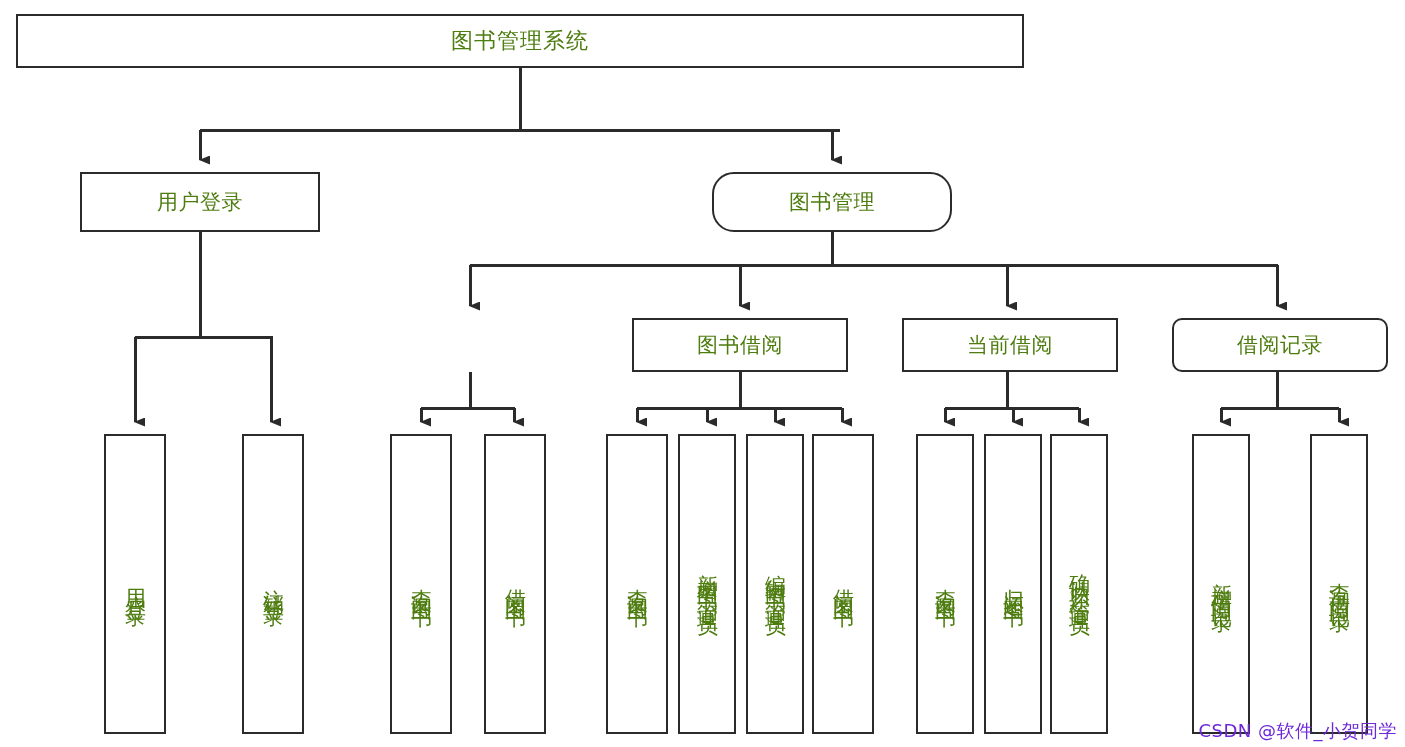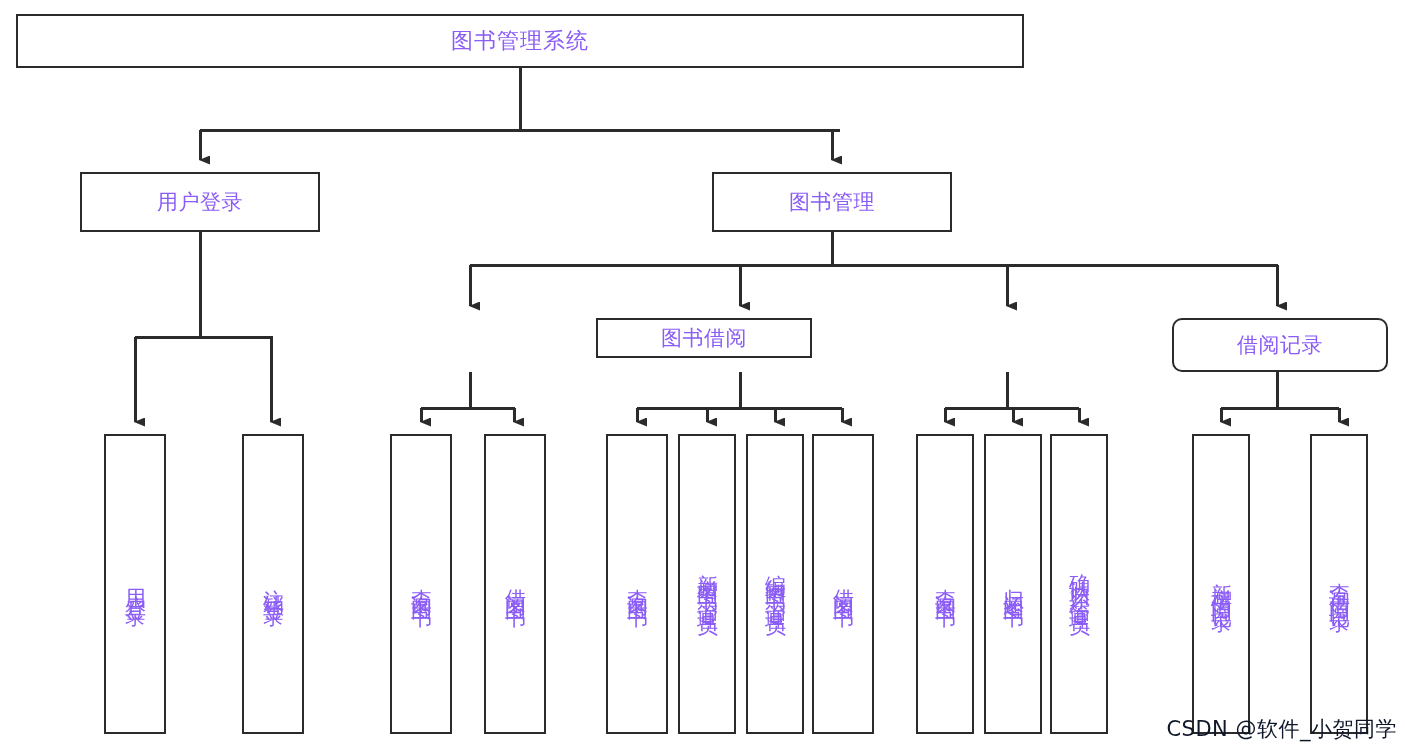--- a/index.html
+++ b/index.html
@@ -29,21 +29,21 @@
     position: absolute;
     box-sizing: border-box;
     background: #ffffff;
     border: 2px solid #2b2b2b;
     display: flex;
     align-items: center;
     justify-content: center;
     z-index: 2;
   }
   .node-label {
-    color: #8b5cf6;
+    color: #4d7c0f;
     line-height: 1.08;
     text-align: right;
     white-space: pre;
   }
   .node.h .node-label {
     font-size: 21px;
     letter-spacing: 0.5px;
   }
   .node.root .node-label {
     font-size: 22px;
@@ -58,22 +58,22 @@
     text-orientation: upright;
     font-size: 21px;
     letter-spacing: 6px;
     line-height: 1;
     white-space: nowrap;
   }
   #watermark {
     position: absolute;
     right: 8px;
     bottom: 4px;
-    font-size: 21px;
-    color: #0f172a;
+    font-size: 18px;
+    color: #6d28d9;
     letter-spacing: 0.5px;
     z-index: 3;
     pointer-events: none;
     font-family: "DejaVu Sans", "Liberation Sans", sans-serif;
   }
 </style>
 </head>
 <body>
 
 <div id="diagram-root">
@@ -129,26 +129,29 @@
     </g>
   </svg>
 
   <div class="node root h" style="left:16px; top:14px; width:1008px; height:54px;">
     <span class="node-label">图书管理系统</span>
   </div>
 
   <div class="node h" style="left:80px; top:172px; width:240px; height:60px;">
     <span class="node-label">用户登录</span>
   </div>
-  <div class="node h" style="left:712px; top:172px; width:240px; height:60px;">
+  <div class="node h" style="left:712px; top:172px; width:240px; height:60px;border-radius:22px;">
     <span class="node-label">图书管理</span>
   </div>
 
-  <div class="node h" style="left:596px; top:318px; width:216px; height:40px;">
+  <div class="node h" style="left:632px; top:318px; width:216px; height:54px;">
     <span class="node-label">图书借阅</span>
+  </div>
+  <div class="node h" style="left:902px; top:318px; width:216px; height:54px;">
+    <span class="node-label">当前借阅</span>
   </div>
   <div class="node h" style="left:1172px; top:318px; width:216px; height:54px;border-radius:10px;">
     <span class="node-label">借阅记录</span>
   </div>
 
   <div class="node v" style="left:104px; top:434px; width:62px; height:300px;">
     <span class="node-label">用户登录</span>
   </div>
   <div class="node v" style="left:242px; top:434px; width:62px; height:300px;">
     <span class="node-label">注销登录</span>

